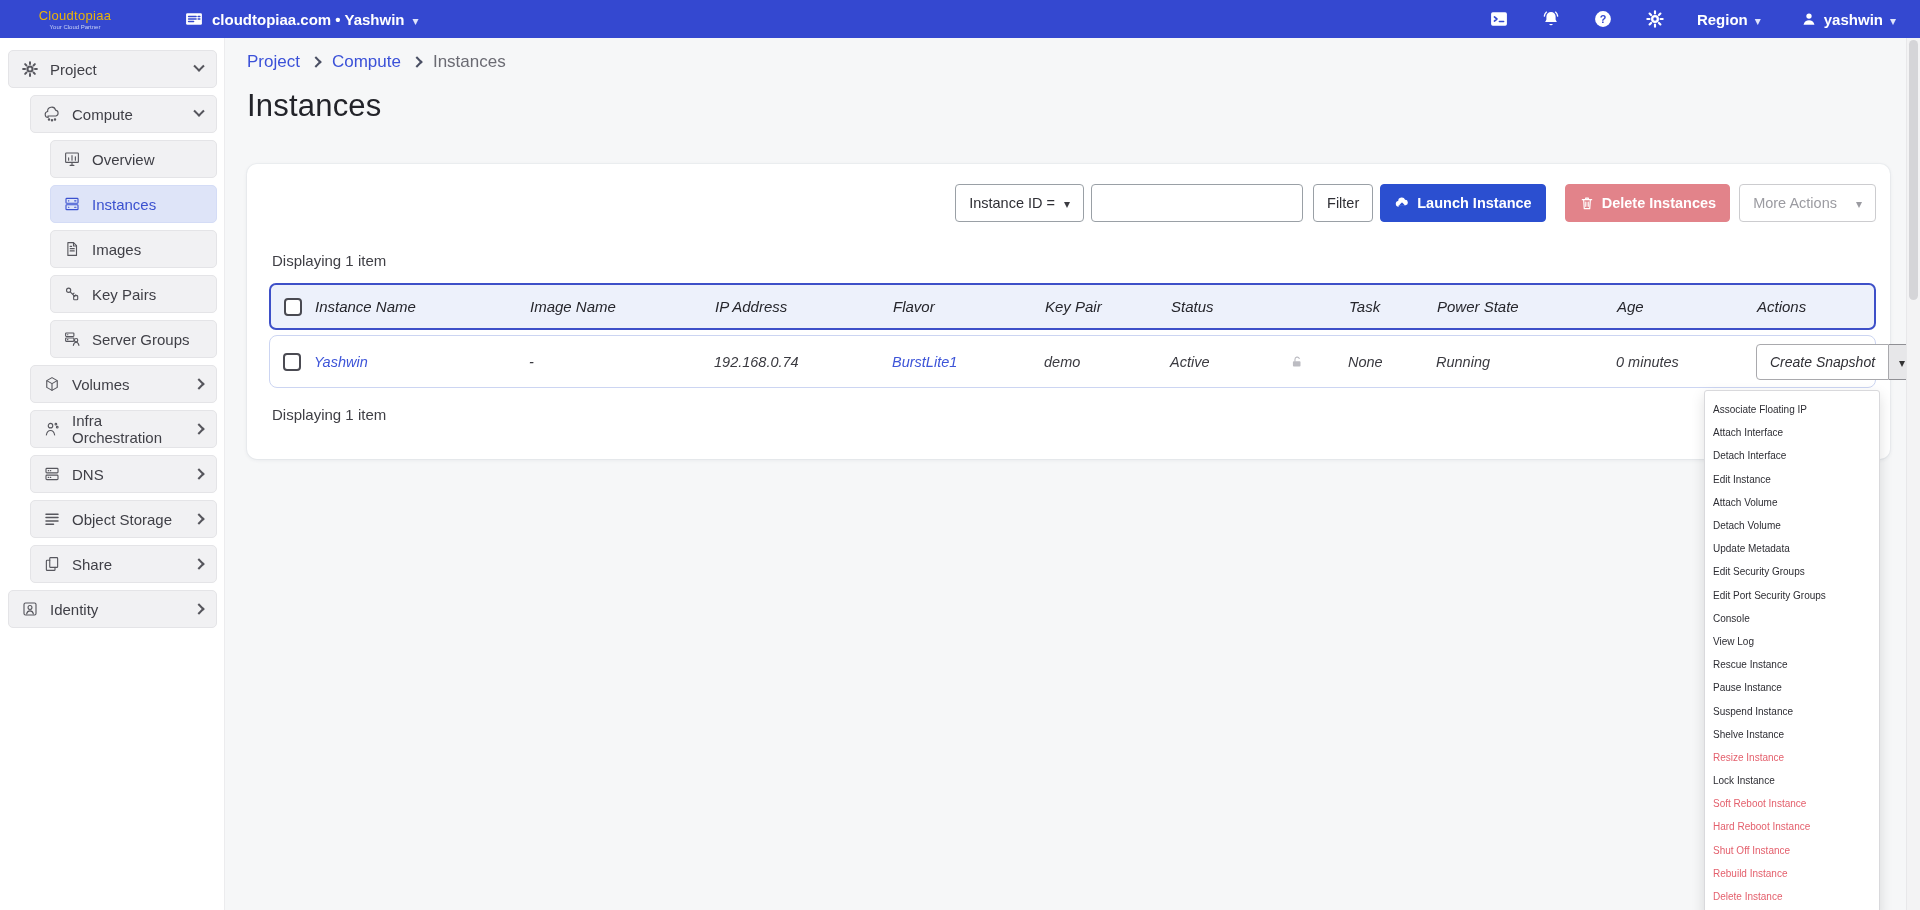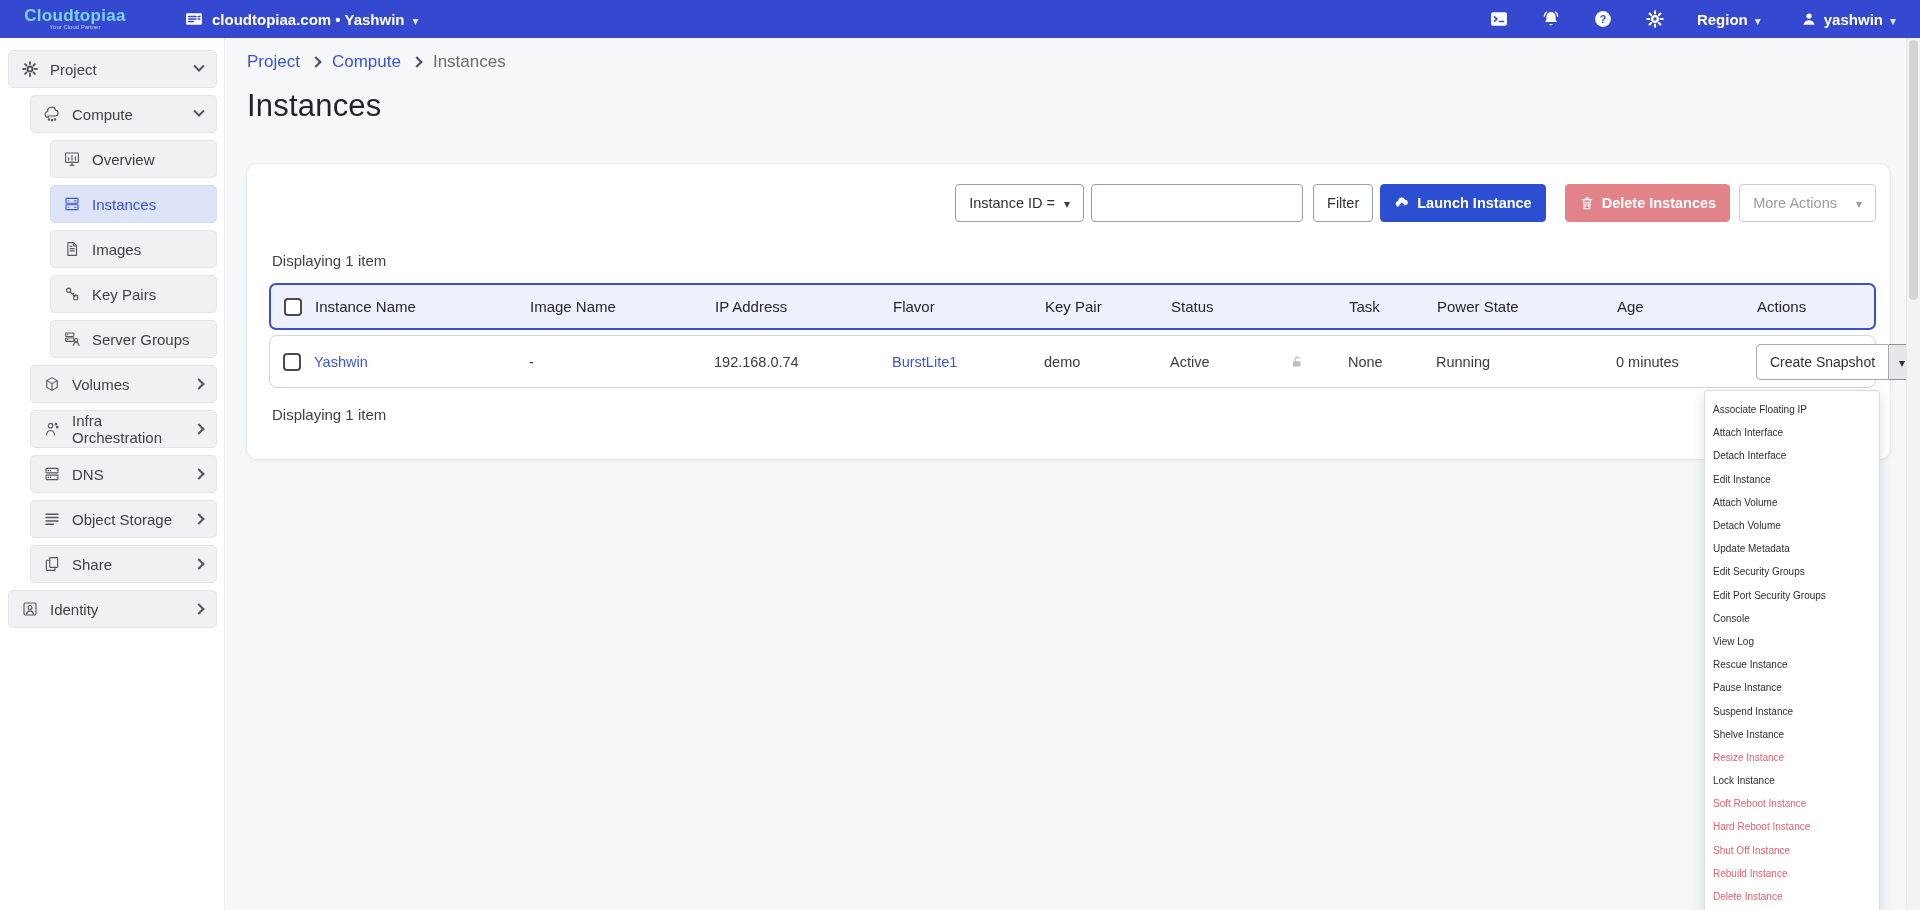--- a/index.html
+++ b/index.html
@@ -2,21 +2,21 @@
 <html><head>
 <meta charset="utf-8">
 <style>
   * { margin:0; padding:0; box-sizing:border-box; }
   html,body { width:1920px; height:910px; overflow:hidden; }
   body { font-family:"Liberation Sans","DejaVu Sans",sans-serif; background:#f6f7f8; position:relative; color:#333; }
 
   
   .navbar { position:absolute; top:0; left:0; width:1920px; height:38px; background:#3448d0; display:flex; align-items:center; z-index:60; }
   .logo { width:150px; text-align:center; cursor:pointer; }
-  .logo-text { color:#7dd3fc; font-size:17px; font-weight:bold; letter-spacing:.3px; line-height:13px; }
+  .logo-text { color:#eab308; font-size:13px; font-weight:normal; letter-spacing:.3px; line-height:13px; }
   .logo-tag { color:#c9d2f5; font-size:6px; margin-top:2px; }
   .context { display:flex; align-items:center; gap:8px; color:#fff; font-size:15px; font-weight:bold; margin-left:34px; cursor:pointer; }
   .nav-spacer { flex:1; }
   .nav-ic { display:inline-flex; width:20px; height:20px; color:#fff; }
   .nav-ic svg { width:100%; height:100%; }
   .nav-icon-btn { margin-right:32px; cursor:pointer; }
   .nav-region, .nav-user { display:flex; align-items:center; gap:7px; color:#fff; font-size:15px; font-weight:bold; cursor:pointer; }
   .nav-region { margin-right:40px; }
   .nav-user { margin-right:24px; }
   .nav-user .nav-ic { width:16px; height:16px; }
@@ -60,21 +60,21 @@
   .btn-ic { display:inline-flex; width:16px; height:16px; }
   .btn-ic svg { width:100%; height:100%; }
 
   .count { font-size:15px; color:#3f3f45; margin:30px 0 0 3px; }
 
   
   .thead { display:flex; align-items:center; height:47px; margin-top:14px; background:#edf1fb; border:2px solid #3e50c8; border-radius:7px; font-size:15px; color:#26262c; }
   .trow  { display:flex; align-items:center; height:53px; margin-top:5px; background:#fff; border:1px solid #ccd5f2; border-radius:8px; font-size:14.5px; color:#3a3a40; position:relative; }
   .col-cb { width:44px; display:flex; justify-content:center; flex:none; }
   .cbx { width:18px; height:18px; border:2px solid #4a4a52; border-radius:4px; background:#fff; cursor:pointer; }
-  .th, .cell { flex:none; overflow:visible; white-space:nowrap; }
+  .th, .cell { flex:none; overflow:visible; white-space:nowrap;font-style:italic; }
   .col-name   { width:215px; }
   .col-image  { width:185px; }
   .col-ip     { width:178px; }
   .col-flavor { width:152px; }
   .col-keypair{ width:126px; }
   .col-status { width:178px; display:flex; align-items:center; }
   .col-task   { width:88px; }
   .col-power  { width:180px; }
   .col-age    { width:140px; }
   .col-actions{ flex:1 1 auto; min-width:158px; }

